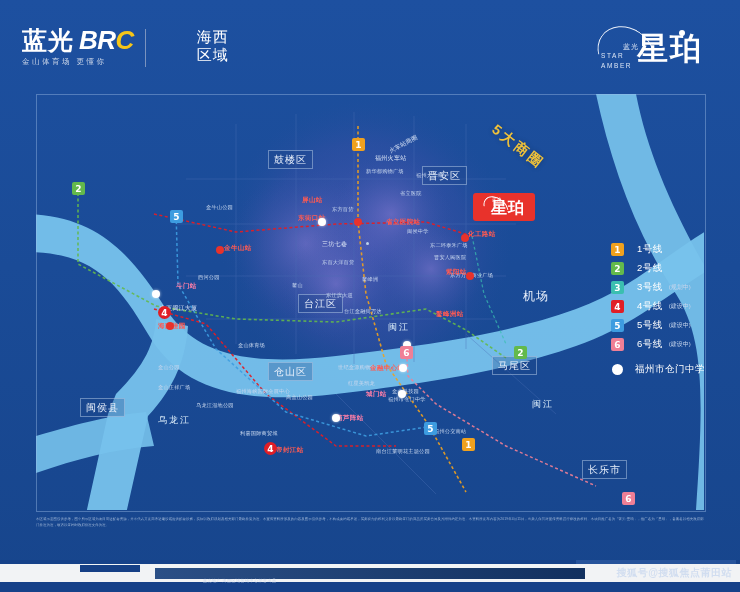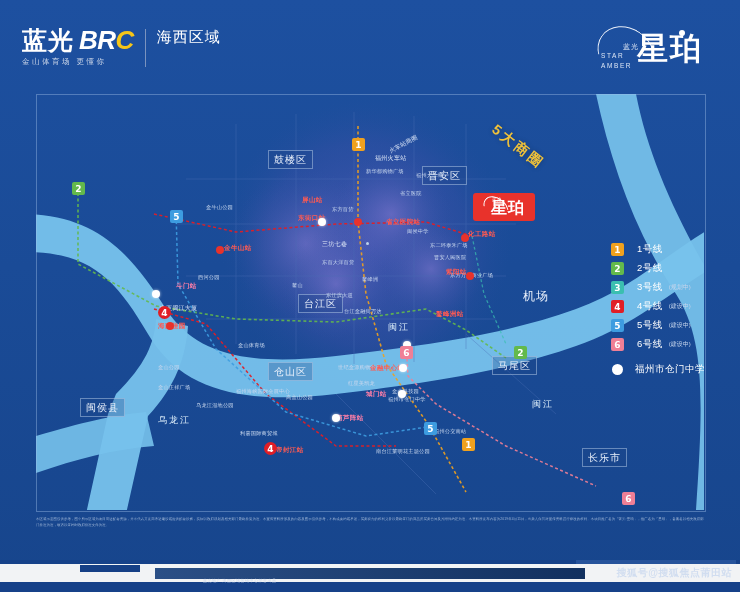--- a/index.html
+++ b/index.html
@@ -15,22 +15,22 @@
   .header{position:absolute;left:0;top:0;width:740px;height:92px;}
   .logo-left{position:absolute;left:22px;top:27px;display:flex;align-items:flex-start;}
   .logo-cn{display:flex;flex-direction:column;}
   .logo-main{display:flex;align-items:baseline;}
   .logo-lg{font-size:25px;font-weight:bold;color:#fff;letter-spacing:1px;line-height:1;
            font-family:"DejaVu Sans","Liberation Sans",sans-serif;}
   .logo-brc{font-size:26px;font-weight:bold;font-style:italic;color:#fff;letter-spacing:-0.5px;margin-left:5px;line-height:1;}
   .logo-brc .c{color:#f5c518;}
   .logo-tag{font-size:7.5px;color:#cfd9ea;letter-spacing:2.5px;margin-top:4px;}
   .logo-div{width:1px;height:38px;background:#7a93bf;margin:0 11px;margin-top:2px;}
-  .logo-region{display:flex;flex-direction:row;font-size:15px;color:#ffffff;line-height:1.18;
-               letter-spacing:1px;padding-top:1px;}
+  .logo-region{display:flex;flex-direction:column;font-size:15px;color:#ffffff;line-height:1.18;
+               letter-spacing:1px;padding-top:1px;margin-left:40px;}
 
   .logo-right{position:absolute;right:28px;top:22px;width:130px;height:56px;}
   .arc{position:absolute;left:14px;top:6px;width:58px;height:48px;border:1.6px solid #e8eef8;
        border-radius:50%;border-right-color:transparent;border-bottom-color:transparent;
        transform:rotate(35deg);}
   .arc-dot{position:absolute;right:27px;top:8px;width:6px;height:6px;border-radius:50%;background:#fff;}
   .star-en{position:absolute;left:19px;top:29px;font-size:6.5px;color:#dce6f5;letter-spacing:1.6px;line-height:1.55;}
   .star-sm{position:absolute;left:41px;top:20px;font-size:7px;color:#e6edf8;letter-spacing:1px;}
   .star-cn{position:absolute;left:55px;top:8px;font-size:31px;font-weight:bold;color:#fff;letter-spacing:2px;line-height:1.25;}
 
@@ -192,21 +192,21 @@
       <div class="mk-sm">蓝光</div>
       <div class="mk-txt">星珀</div>
     </div>
 
     <div class="district" style="left:232px;top:56px">鼓楼区</div>
     <div class="district" style="left:386px;top:72px">晋安区</div>
     <div class="district" style="left:262px;top:200px">台江区</div>
     <div class="district" style="left:232px;top:268px">仓山区</div>
     <div class="district" style="left:456px;top:262px">马尾区</div>
     <div class="district" style="left:44px;top:304px">闽侯县</div>
-    <div class="district" style="left:546px;top:354px">长乐市</div>
+    <div class="district" style="left:546px;top:366px">长乐市</div>
     <div class="district" style="left:482px;top:192px;border:none;background:none;font-size:12px">机场</div>
 
     <div class="rivername" style="left:332px;top:227px">闽江</div>
     <div class="rivername" style="left:476px;top:304px">闽江</div>
     <div class="rivername" style="left:102px;top:320px">乌龙江</div>
 
     <div class="place" style="left:352px;top:46px;transform:rotate(-28deg);color:#d9e4f6;font-size:6px">火车站商圈</div>
     <div class="placeb" style="left:339px;top:60px">福州火车站</div>
     <div class="place" style="left:330px;top:74px">新华都购物广场</div>
     <div class="place" style="left:364px;top:96px">省立医院</div>

